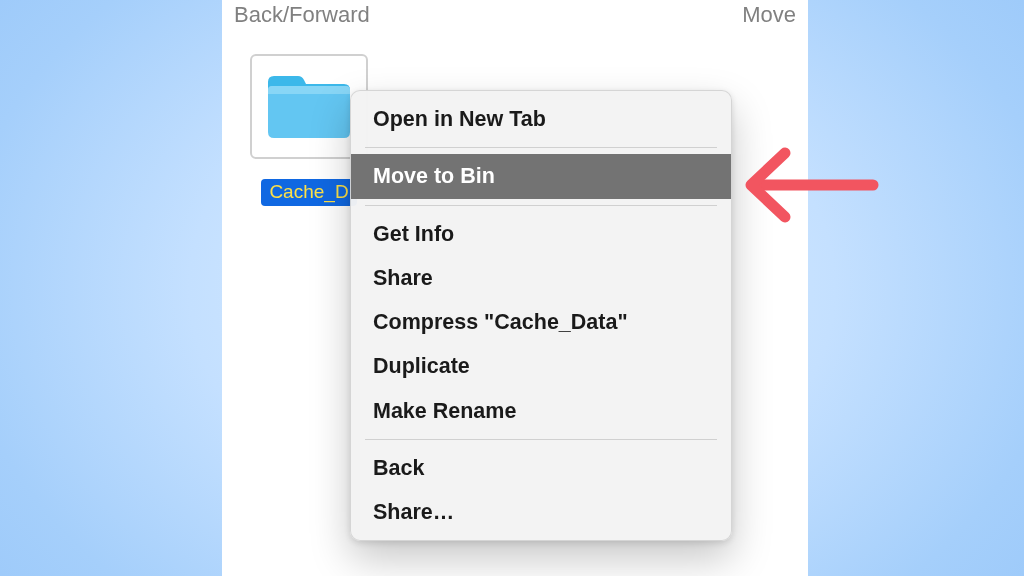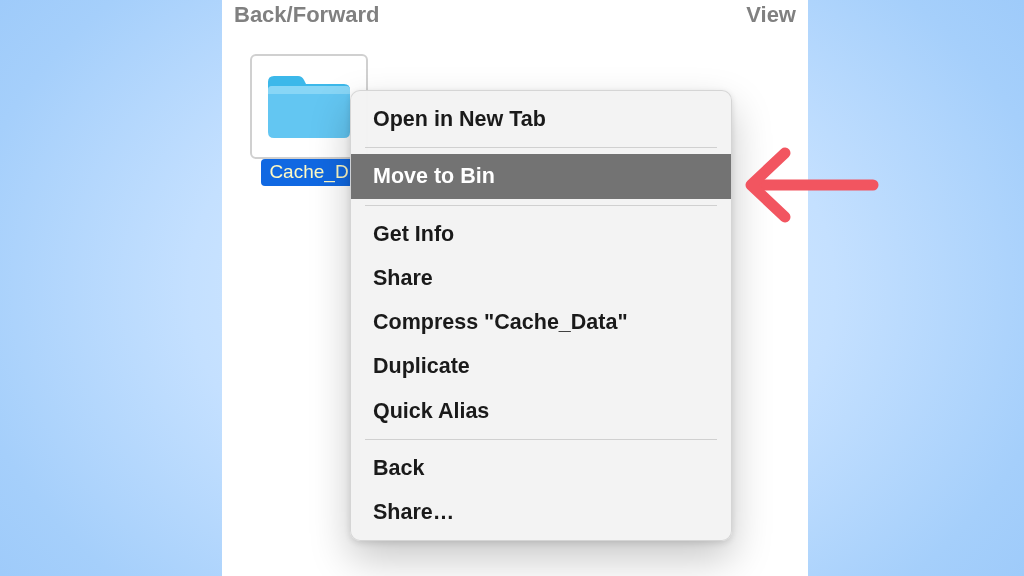--- a/index.html
+++ b/index.html
@@ -24,21 +24,21 @@
       background: #ffffff;
       overflow: visible;
     }
     .toolbar {
       display: flex;
       justify-content: space-between;
       align-items: flex-end;
       padding: 2px 12px 6px 12px;
       color: #808080;
       font-size: 22px;
-      font-weight: 700;
+      font-weight: 400;
     }
     .content-area {
       position: relative;
       padding: 18px 28px;
     }
     .folder-item {
       position: absolute;
       top: 20px;
       left: 28px;
       width: 118px;
@@ -54,23 +54,23 @@
       border-radius: 6px;
       display: flex;
       align-items: center;
       justify-content: center;
     }
     .folder-svg {
       width: 90px;
       height: 74px;
     }
     .folder-label {
-      margin-top: 0;
+      margin-top: 20px;
       background: #1068e2;
-      color: #fef9c3;
+      color: #fde047;
       font-size: 19px;
       padding: 2px 8px 3px 8px;
       border-radius: 4px;
       white-space: nowrap;
       max-width: 118px;
       overflow: hidden;
     }
     .context-menu {
       position: absolute;
       top: 90px;
@@ -108,21 +108,21 @@
       z-index: 20;
       pointer-events: none;
     }
   </style>
 </head>
 <body>
 
 <div class="finder-window">
   <div class="toolbar">
     <span>Back/Forward</span>
-    <span>View</span>
+    <span>Move</span>
   </div>
   <div class="content-area">
     <div class="folder-item">
       <div class="folder-icon-box">
         <svg class="folder-svg" viewBox="0 0 90 74">
           <path d="M4 12 Q4 6 10 6 L34 6 Q38 6 40 10 L42 14 L80 14 Q86 14 86 20 L86 22 L4 22 Z" fill="#3cb8ea"></path>
           <path d="M4 20 Q4 16 8 16 L82 16 Q86 16 86 20 L86 62 Q86 68 80 68 L10 68 Q4 68 4 62 Z" fill="#63c6f2"></path>
           <path d="M4 20 Q4 16 8 16 L82 16 Q86 16 86 20 L86 24 L4 24 Z" fill="#88d6f6"></path>
         </svg>
       </div>
@@ -133,21 +133,21 @@
 
 <div class="context-menu" id="context-menu">
     <div class="menu-item">Open in New Tab</div>
     <div class="menu-separator"></div>
     <div class="menu-item highlighted">Move to Bin</div>
     <div class="menu-separator"></div>
     <div class="menu-item">Get Info</div>
     <div class="menu-item">Share</div>
     <div class="menu-item">Compress "Cache_Data"</div>
     <div class="menu-item">Duplicate</div>
-    <div class="menu-item">Quick Alias</div>
+    <div class="menu-item">Make Rename</div>
     <div class="menu-separator"></div>
     <div class="menu-item">Back</div>
     <div class="menu-item">Share…</div>
   </div>
 
 <svg class="annotation-arrow" width="160" height="100">
   <g fill="none" stroke="#f25560" stroke-width="11" stroke-linecap="round" stroke-linejoin="round">
     <line x1="18" y1="50" x2="138" y2="50"></line>
     <polyline points="50,18 16,50 50,82"></polyline>
   </g>

